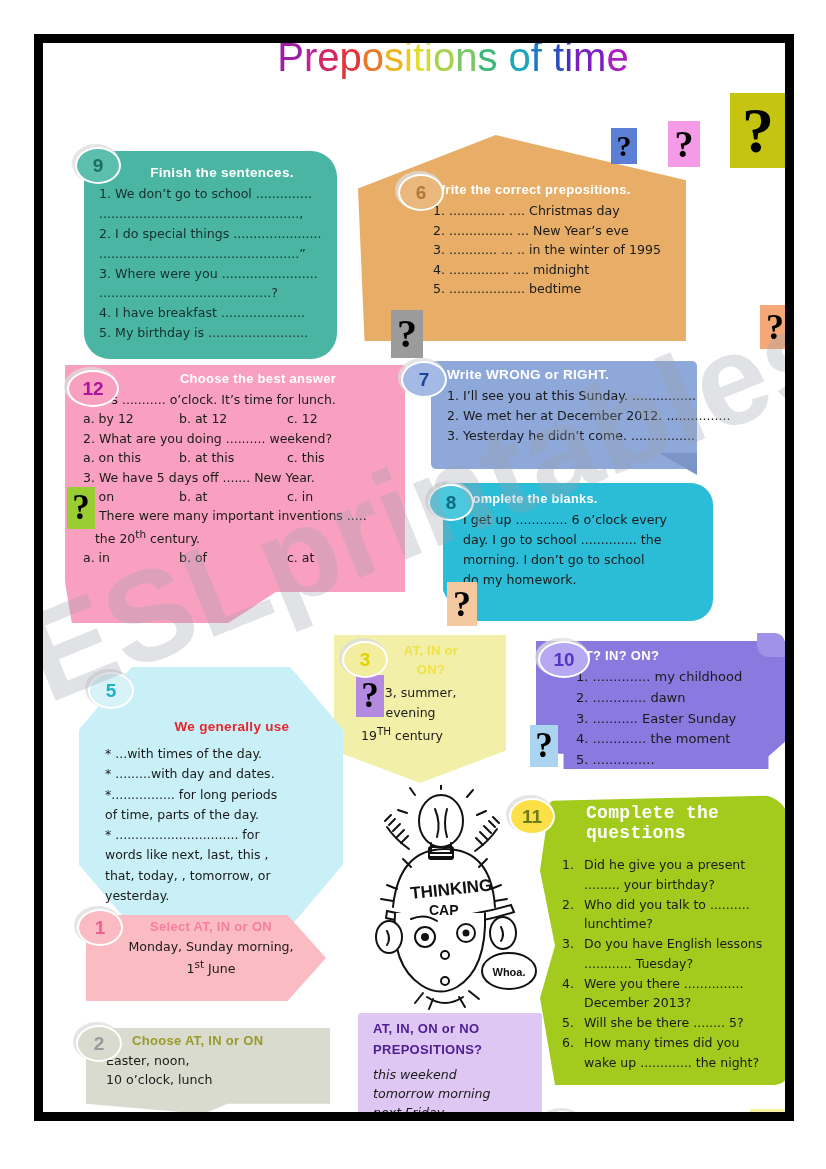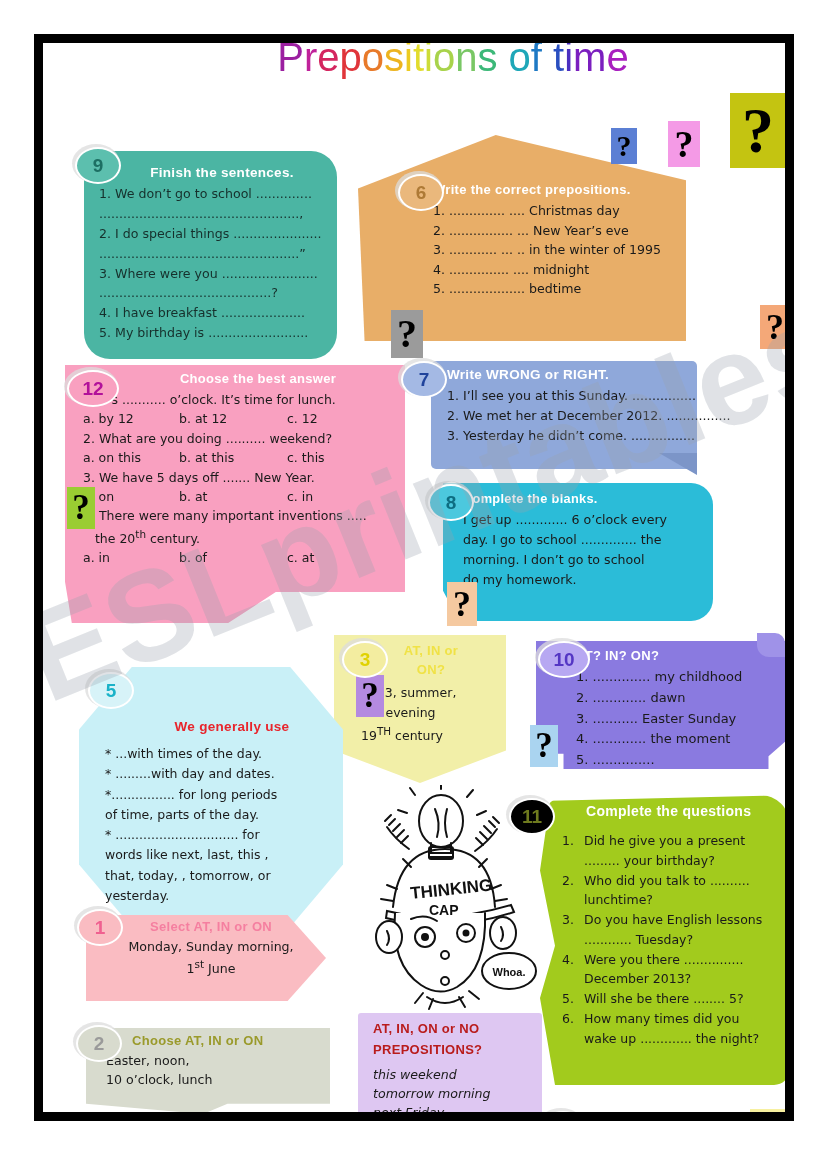--- a/index.html
+++ b/index.html
@@ -188,24 +188,24 @@
   #badge-10 { left: 495px; top: 598px; background: #b7a8f2; color: #5436c4; width: 52px; }
 
   
   #shape-11 {
     left: 497px; top: 752px; width: 250px; height: 290px;
     background: #a2cb1d;
     border-radius: 30px 30px 16px 16px;
     clip-path: polygon(4% 2%, 100% 0, 100% 100%, 6% 100%, 0 70%, 6% 52%, 0 26%);
   }
   #card-11 { left: 513px; top: 760px; width: 226px; }
-  #card-11 .hd { color: #ffffff; font-size: 14px; padding-left: 30px; }
+  #card-11 .hd { color: #ffffff; font-size: 18px; padding-left: 30px; font-family: Liberation Mono, monospace; }
   #card-11 .body { font-size: 12.5px; line-height: 1.58; padding-left: 6px; }
   #card-11 .body .num { display: inline-block; width: 22px; }
-  #badge-11 { left: 466px; top: 755px; background: #000000; color: #6e7a1e; }
+  #badge-11 { left: 466px; top: 755px; background: #fde047; color: #6e7a1e; }
 
   
   #shape-1 {
     left: 43px; top: 872px; width: 240px; height: 86px;
     background: #fabcc2;
     clip-path: polygon(0 0, 84% 0, 100% 50%, 84% 100%, 0 100%);
   }
   #card-1 { left: 63px; top: 876px; width: 210px; }
   #card-1 .hd { color: #f57fa0; text-align: center; font-size: 13px; }
   #card-1 .body { font-size: 12.6px; line-height: 1.5; text-align: center; }
@@ -222,21 +222,21 @@
   #card-2 .body { font-size: 12.6px; line-height: 1.5; }
   #badge-2 { left: 33px; top: 982px; background: #d8dbce; color: #9a9a9a; }
 
   
   #shape-lav {
     left: 315px; top: 970px; width: 184px; height: 118px;
     background: #dec7f2;
     border-radius: 3px;
   }
   #card-lav { left: 330px; top: 978px; width: 170px; }
-  #card-lav .hd { color: #b91c1c; font-size: 13px; line-height: 1.3; }
+  #card-lav .hd { color: #4c1d95; font-size: 13px; line-height: 1.3; }
   #card-lav .body { font-size: 12.6px; line-height: 1.52; font-style: italic; }
   #badge-4 { left: 497px; top: 1068px; background: #d3bdf0; color: #8b5fd4; }
 
   
   .qtile {
     position: absolute;
     display: flex; align-items: center; justify-content: center;
     font-family: "Liberation Serif", serif;
     font-weight: bold;
     color: #000000;

